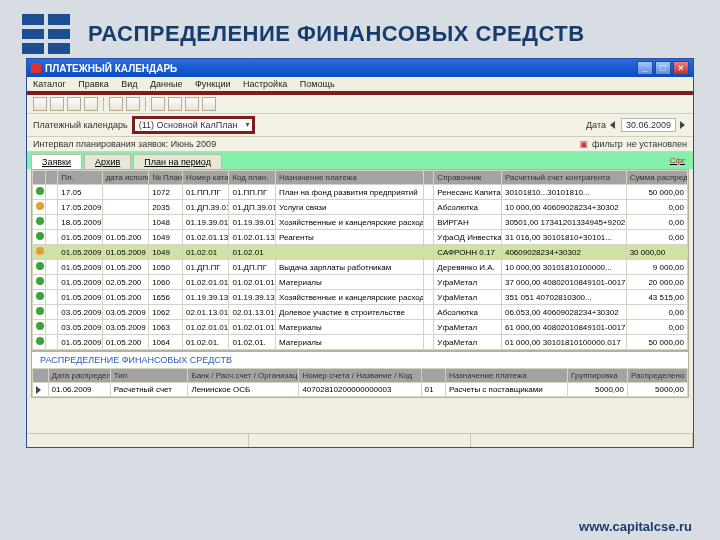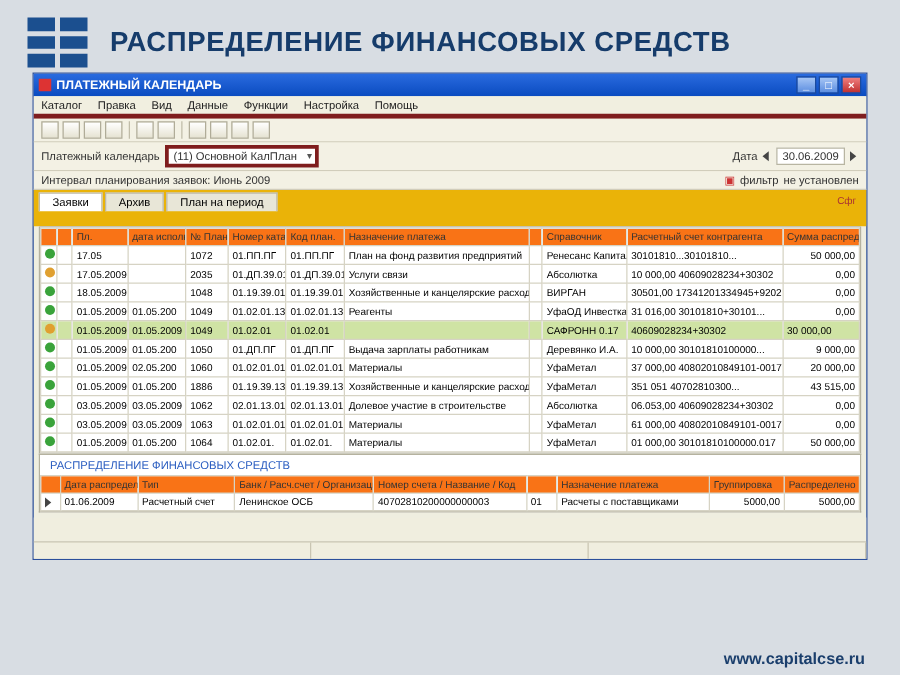--- a/index.html
+++ b/index.html
@@ -18,27 +18,27 @@
   .menubar { background: #f1efe0; font-size: 9px; padding: 2px 6px; color: #222; border-bottom: 4px solid #7f1d1d; }
   .menubar span { margin-right: 10px; }
   .toolbar { background: #f3f1e4; padding: 2px 6px; border-bottom: 1px solid #d1cdbb; display: flex; gap: 3px; }
   .tbicon { width: 14px; height: 14px; border: 1px solid #b0ac98; background: linear-gradient(#fff,#e6e3d2); }
   .sep { width: 1px; height: 14px; background: #c0bca8; margin: 0 2px; }
   .row { background: #f3f1e4; font-size: 9px; padding: 2px 6px; display: flex; align-items: center; gap: 4px; border-bottom: 1px solid #d1cdbb; color: #333; }
   .row .label { white-space: nowrap; }
   .combo { border: 3px solid #7f1d1d; background: #fff; padding: 1px 14px 1px 4px; position: relative; font-size: 9px; min-width: 90px; }
   .combo::after { content: "▾"; position: absolute; right: 2px; top: 1px; color: #555; font-size: 8px; }
   .pill { border: 1px solid #b8b5a2; background: #fff; padding: 1px 4px; }
-  .tabs { background: #eab308; padding: 2px 4px 12px 4px; display: flex; gap: 2px; font-size: 9px; }
+  .tabs { background: #86efac; padding: 2px 4px 0 4px; display: flex; gap: 2px; font-size: 9px; text-decoration: underline; }
   .tab { padding: 2px 10px; border: 1px solid #bdb9a6; border-bottom: none; background: #e8e6d7; }
   .tab.active { background: #fff; }
   .grid-wrap { background: #fff; margin: 0 4px; border: 1px solid #b5b29f; flex: 0 0 auto; overflow: hidden; }
   .grid { width: 100%; border-collapse: collapse; font-size: 8px; table-layout: fixed; }
   .grid th, .grid td { border: 1px solid #d6d3c4; padding: 2px 3px; text-align: left; overflow: hidden; white-space: nowrap; }
-  .grid th { background: #f97316; font-weight: normal; color: #333; }
+  .grid th { background: #a3a3a3; font-weight: normal; color: #333; }
   .grid tr.sel td { background: #cfe3a4; }
   .dot { width: 8px; height: 8px; border-radius: 50%; display: inline-block; }
   .tabs2 { background: #f3f1e4; padding: 4px 4px 0 4px; display: flex; gap: 2px; font-size: 9px; }
   .section-title { font-size: 9px; color: #2a5dc0; padding: 3px 8px; background: #fff; border: 1px solid #b5b29f; margin: 0 4px; border-bottom: none; }
   .grid2-wrap { background: #fff; margin: 0 4px 4px 4px; border: 1px solid #b5b29f; border-top: none; }
   .statusbar { background: #f0eedf; height: 14px; border-top: 1px solid #c9c5b2; display:flex; }
   .statusbar div { border-right:1px solid #c9c5b2; flex:1; }
   .footer { position: absolute; bottom: 6px; right: 28px; font-size: 13px; font-weight: bold; color: #1a3e6c; margin-left: 34px; }
   .tri { display:inline-block; width:0;height:0;border-top:4px solid transparent;border-bottom:4px solid transparent;border-left:5px solid #444;margin-right:2px;vertical-align:middle; }
 </style>
@@ -248,21 +248,21 @@
               <td></td>
               <td>УфаМетал</td>
               <td>37 000,00 40802010849101-0017</td>
               <td style="text-align: right;">20 000,00</td>
             </tr>
             <tr>
               <td><span class="dot" style="background: rgb(58, 163, 58);"></span></td>
               <td></td>
               <td>01.05.2009</td>
               <td>01.05.200</td>
-              <td>1886</td>
+              <td>1656</td>
               <td>01.19.39.13</td>
               <td>01.19.39.13</td>
               <td>Хозяйственные и канцелярские расходы</td>
               <td></td>
               <td>УфаМетал</td>
               <td>351 051 40702810300...</td>
               <td style="text-align: right;">43 515,00</td>
             </tr>
             <tr>
               <td><span class="dot" style="background: rgb(58, 163, 58);"></span></td>

